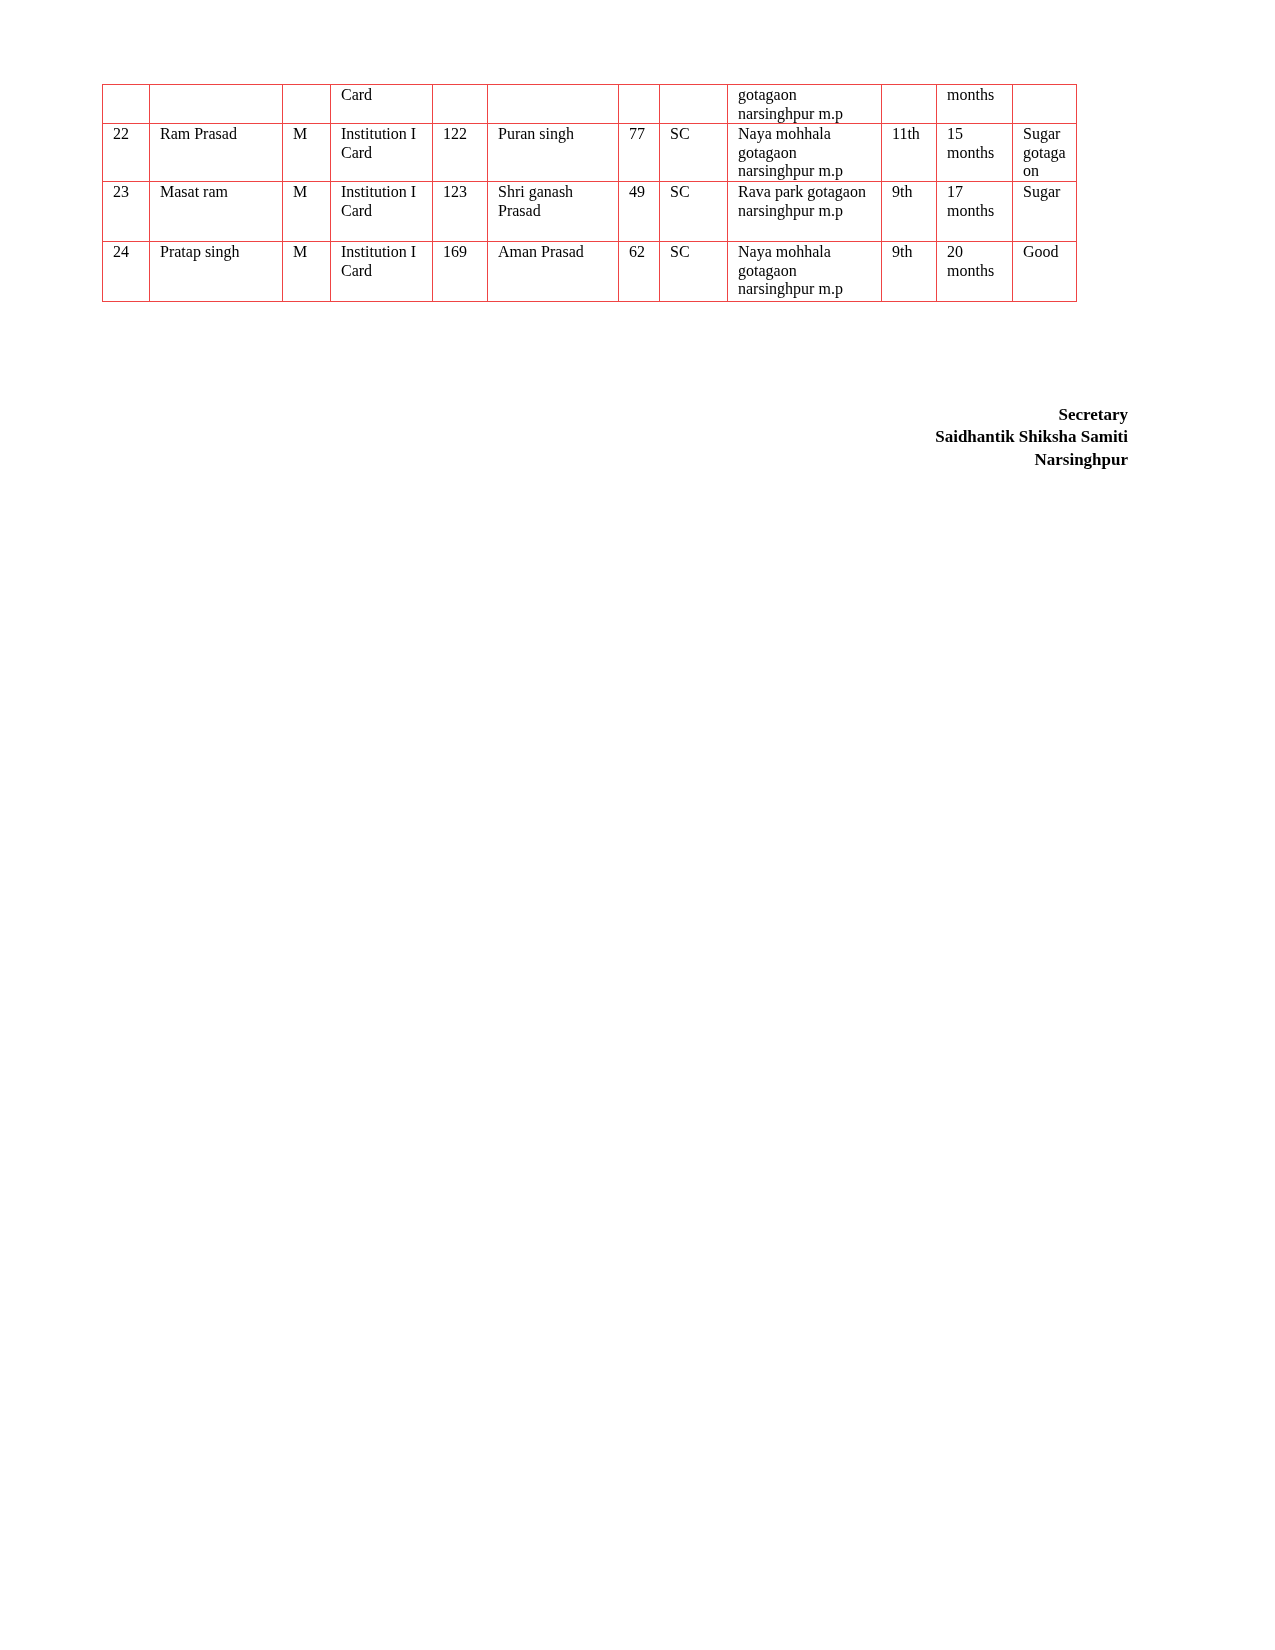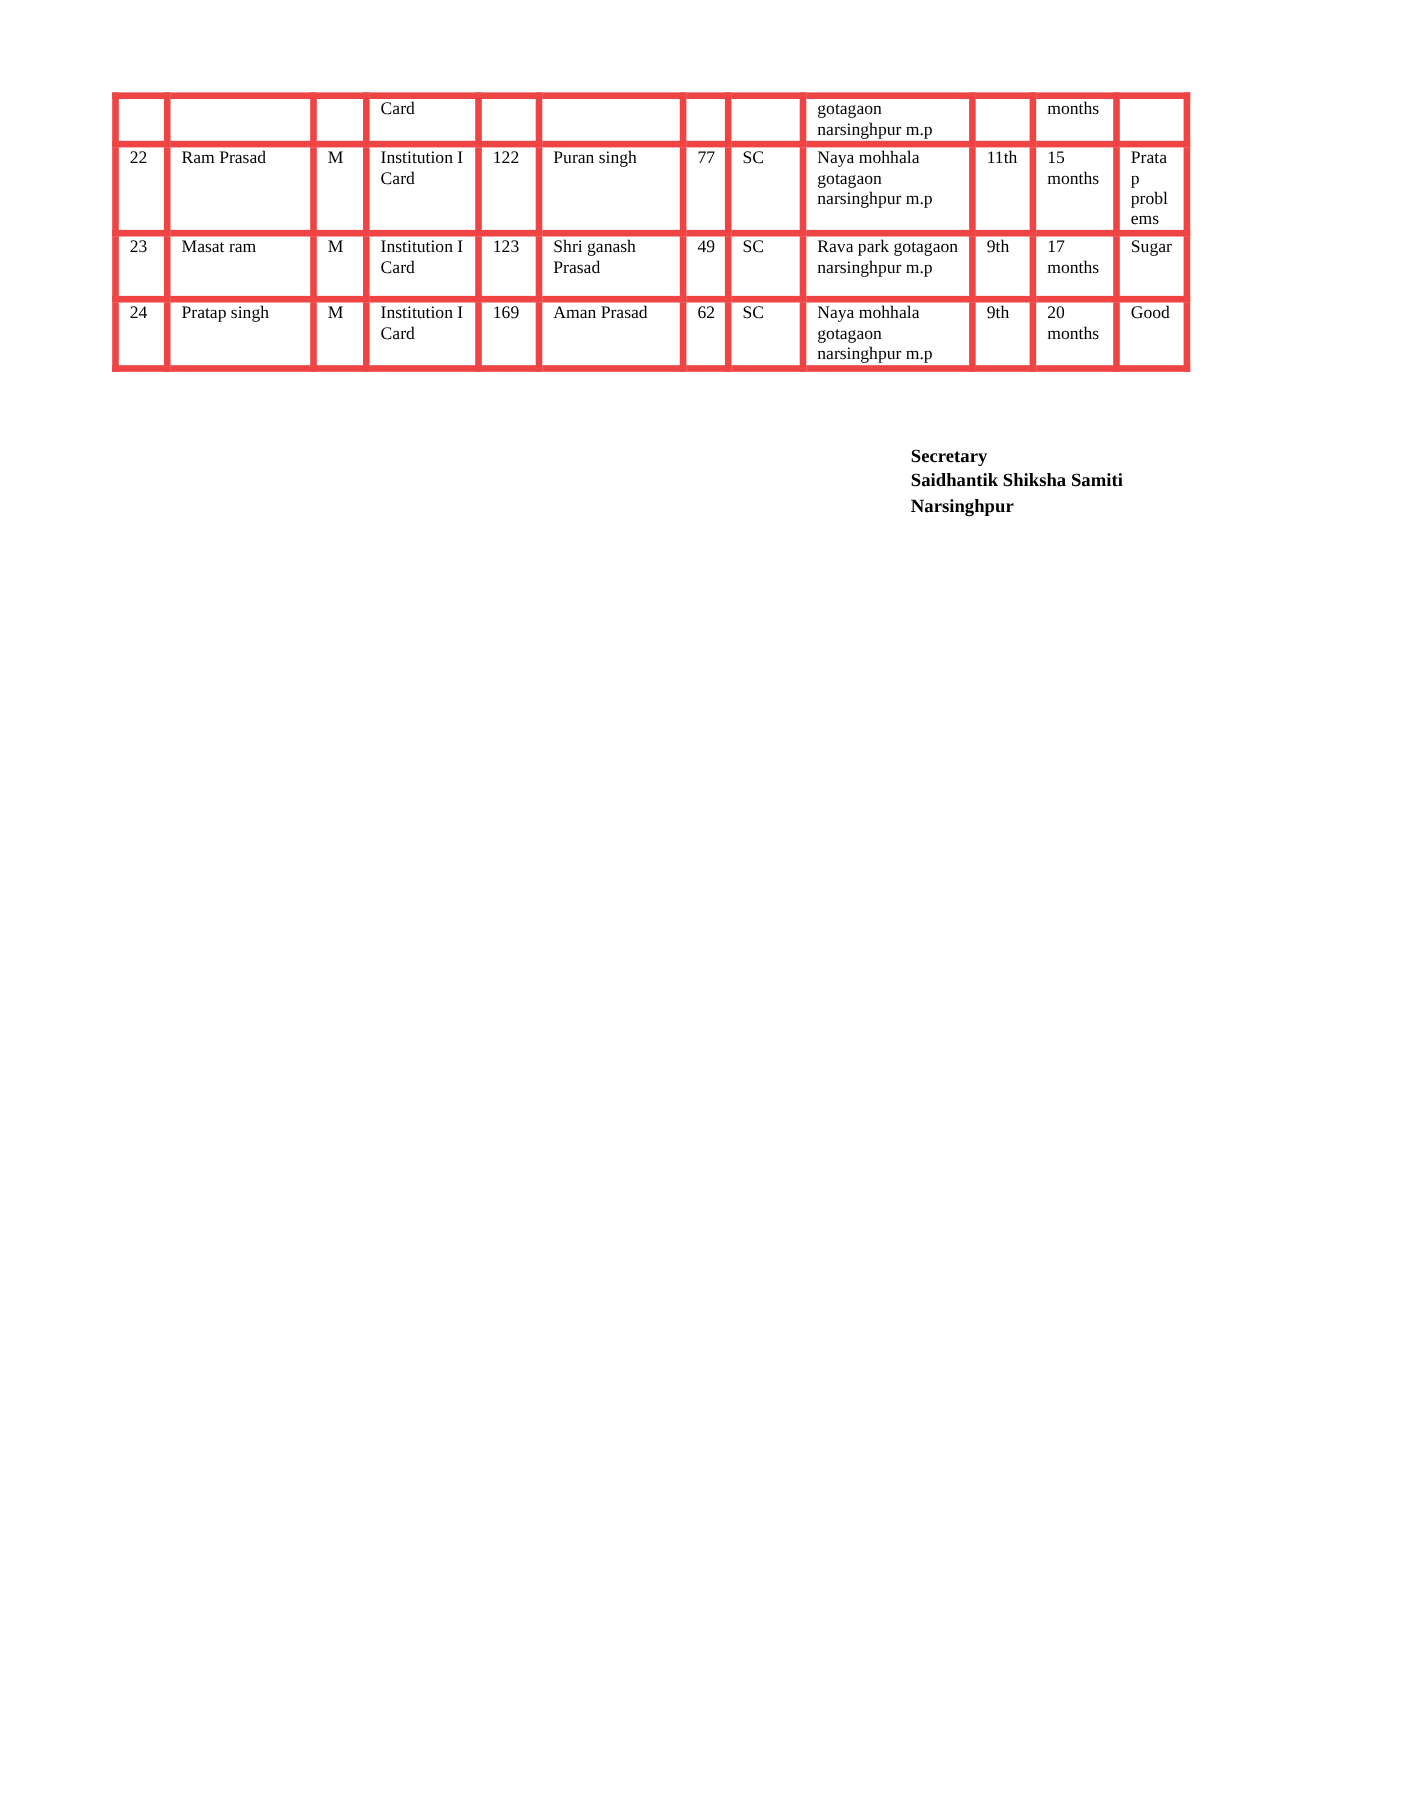--- a/index.html
+++ b/index.html
@@ -15,38 +15,38 @@
   }
   table.roster {
     position: absolute;
     left: 102px;
     top: 84px;
     width: 975px;
     border-collapse: collapse;
     table-layout: fixed;
   }
   table.roster td {
-    border: 6px solid #ef4444;
+    border: 1px solid #ef4444;
     vertical-align: top;
     padding: 1px 8px 0 10px;
     font-size: 16px;
     line-height: 18.5px;
     overflow-wrap: break-word;
     word-wrap: break-word;
     white-space: normal;
   }
   tr.row-partial { height: 37px; }
   tr.row-h58 { height: 58px; margin-top: 11px; }
   tr.row-h60 { height: 60px; }
   .signature {
     position: absolute;
     left: 828px;
     top: 404px;
     width: 300px;
-    text-align: left;
+    text-align: right;
     font-weight: bold;
     font-size: 17px;
     line-height: 22.4px;
   }
 </style>
 </head>
 <body>
 
 <div class="page">
 
@@ -85,21 +85,21 @@
         <td>Ram Prasad</td>
         <td>M</td>
         <td>Institution I Card</td>
         <td>122</td>
         <td>Puran singh</td>
         <td>77</td>
         <td>SC</td>
         <td>Naya mohhala gotagaon narsinghpur m.p</td>
         <td>11th</td>
         <td>15 months</td>
-        <td>Pratap problems</td>
+        <td>Sugar gotagaon</td>
       </tr>
       <tr class="row-h60">
         <td>23</td>
         <td>Masat ram</td>
         <td>M</td>
         <td>Institution I Card</td>
         <td>123</td>
         <td>Shri ganash Prasad</td>
         <td>49</td>
         <td>SC</td>

